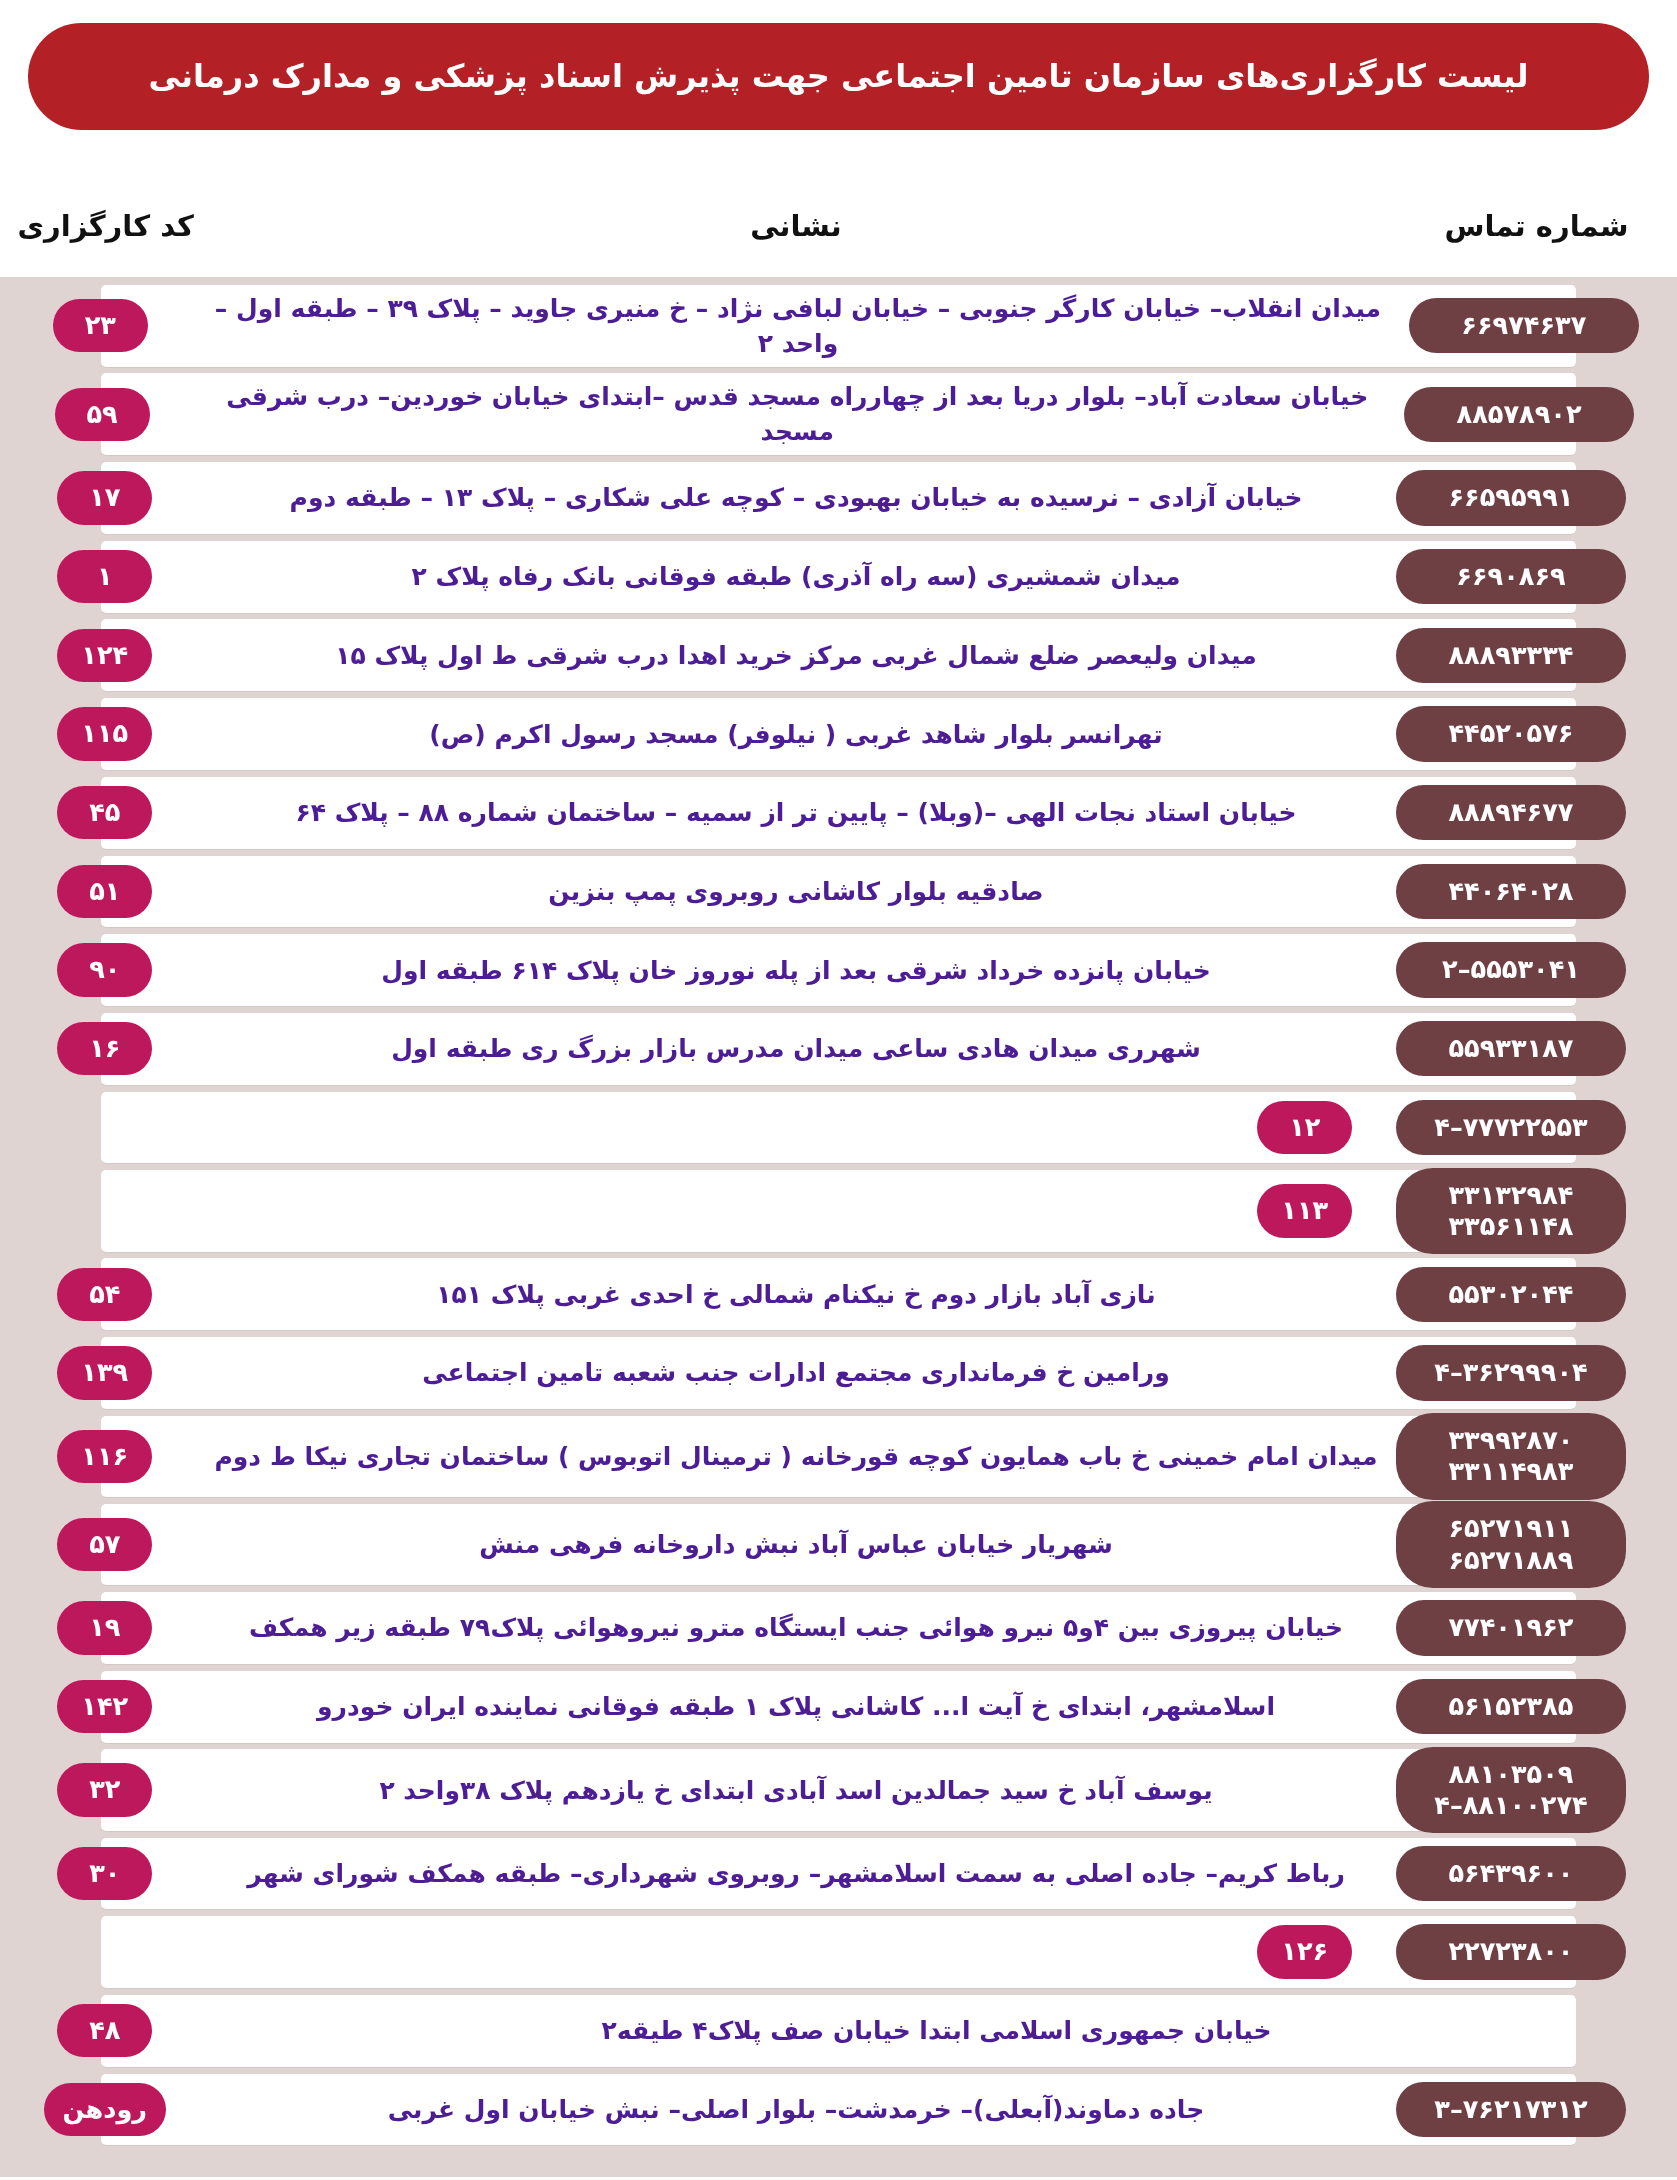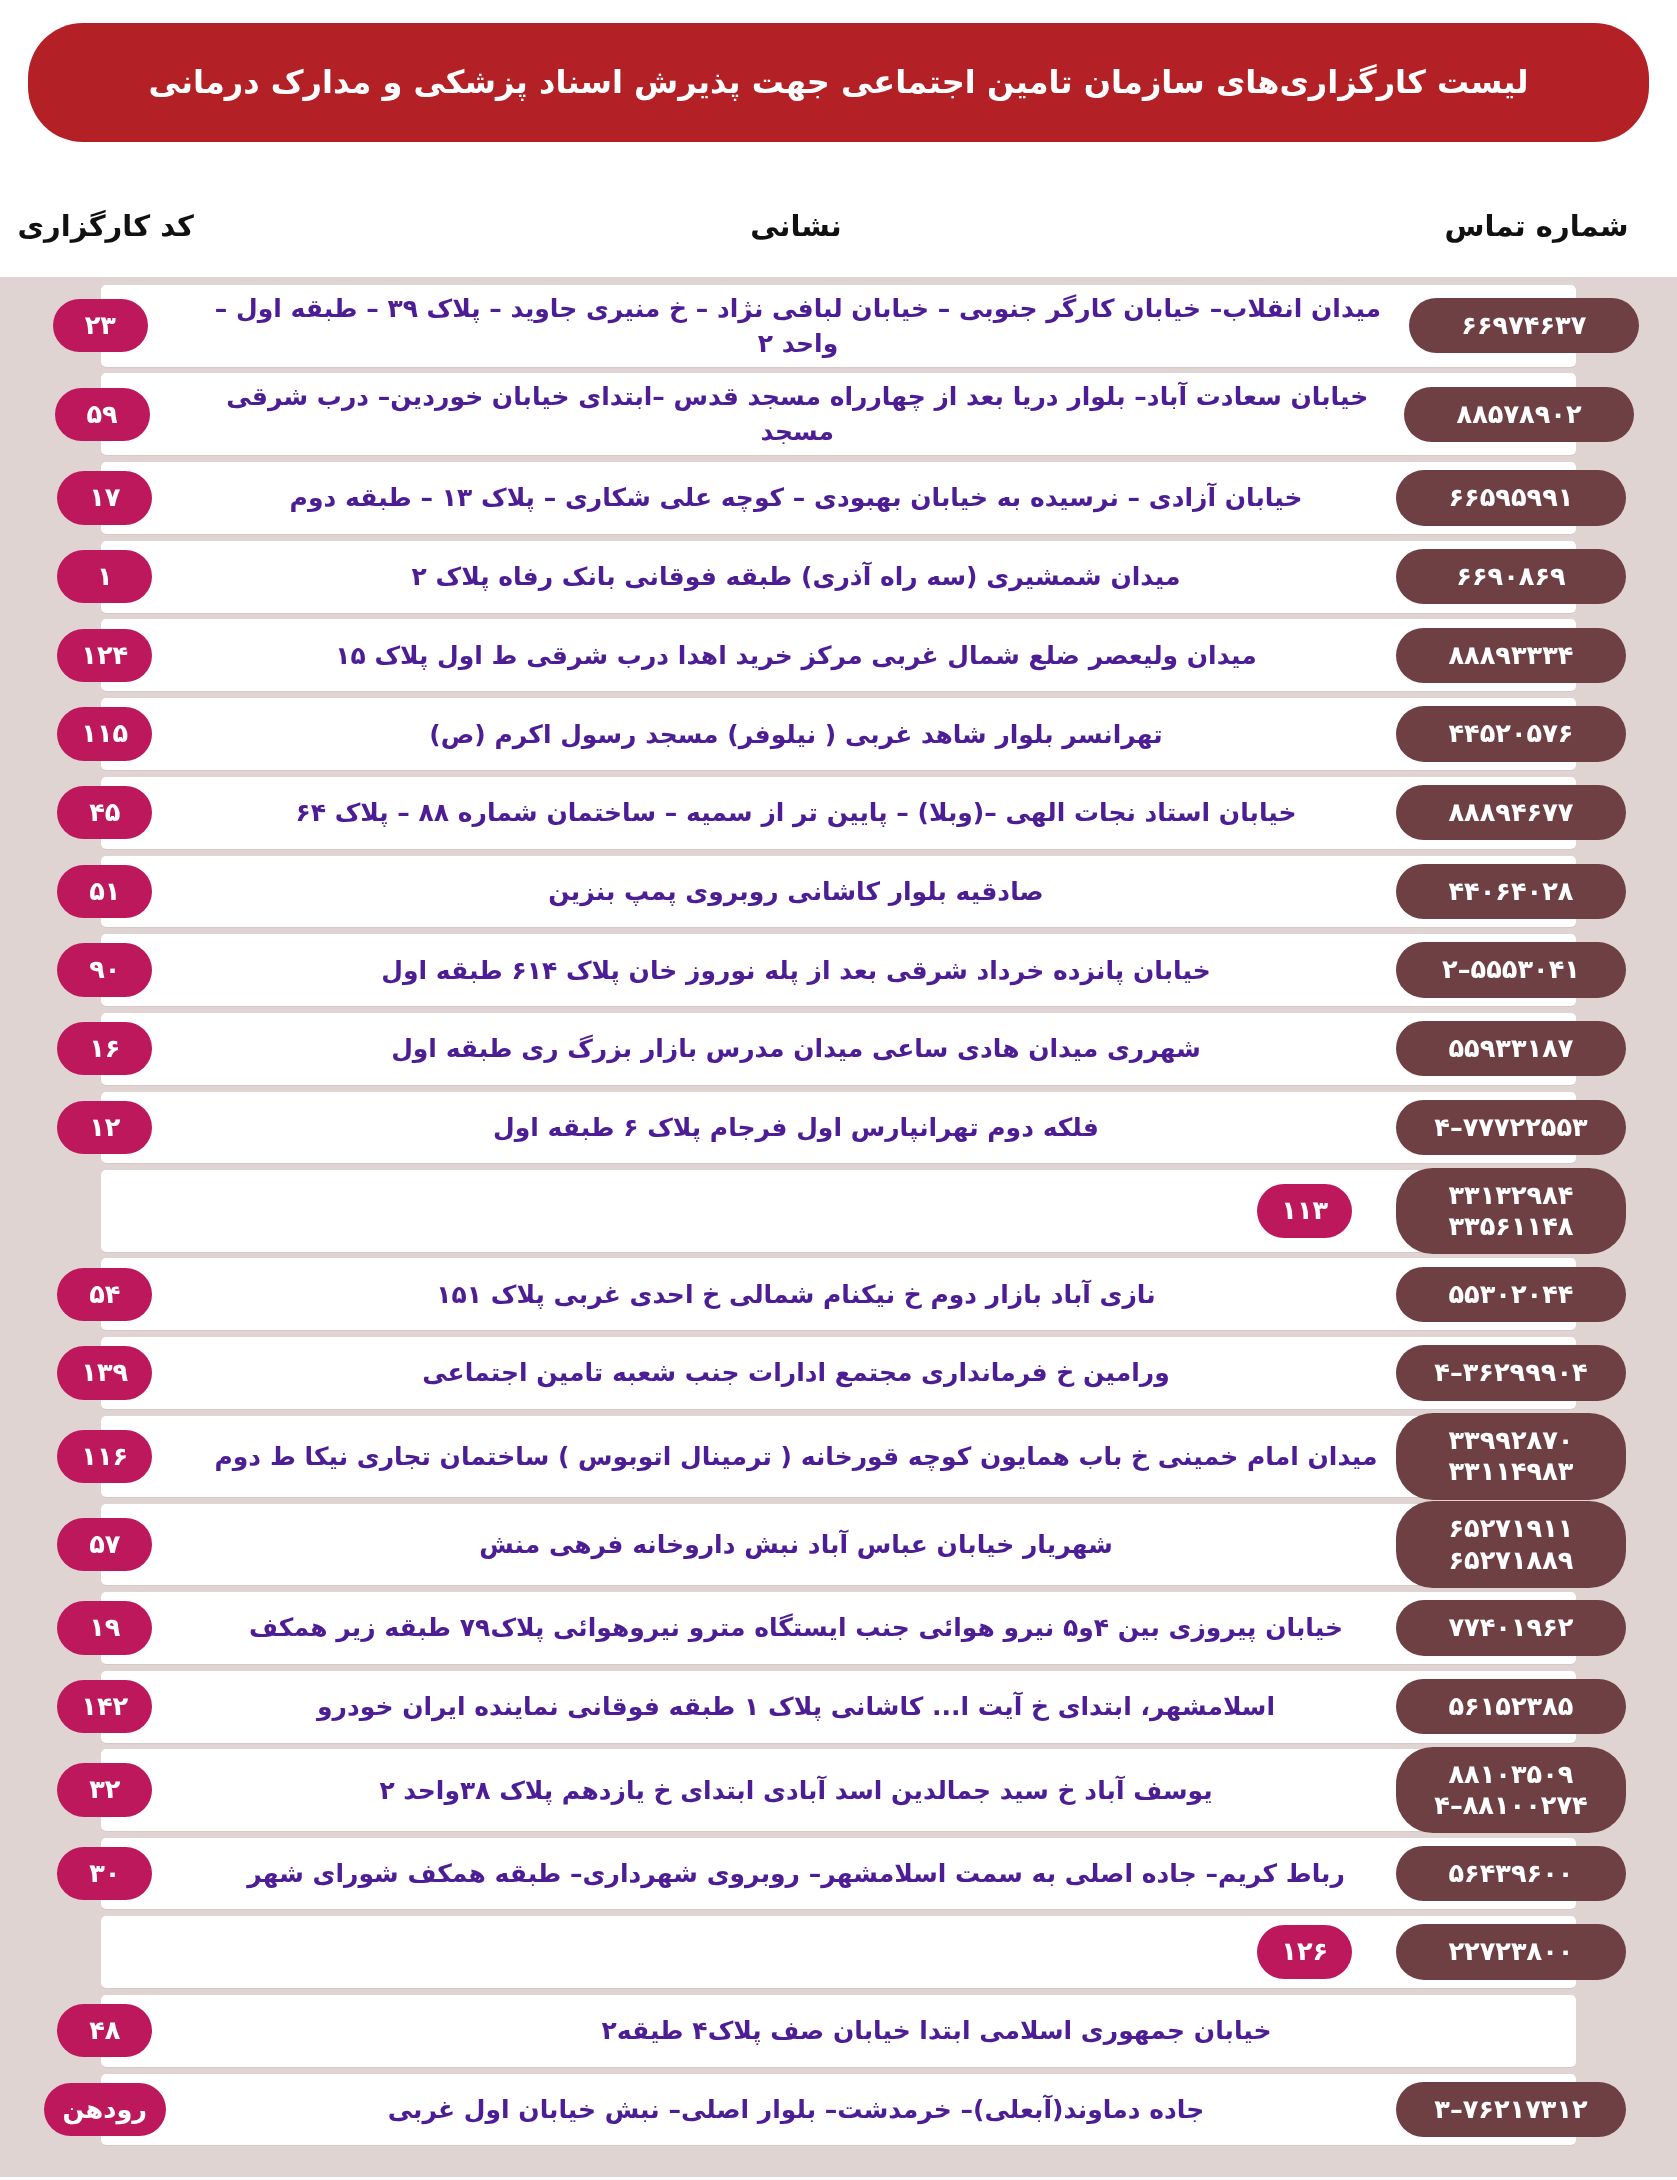--- a/index.html
+++ b/index.html
@@ -19,21 +19,21 @@
     background: #ffffff;
     overflow: hidden;
   }
 
   
   .banner {
     position: absolute;
     top: 23px;
     left: 28px;
     right: 28px;
-    height: 119px;
+    height: 107px;
     background: #B32025;
     border-radius: 55px;
     display: flex;
     align-items: center;
     justify-content: center;
     padding: 0 77px;
   }
   .banner-title {
     color: #ffffff;
     font-size: 32px;
@@ -296,23 +296,20 @@
         </div>
         <div class="cell-code">
           <div class="code-pill">۱۶</div>
         </div>
       </div>
       <div class="row">
         <div class="row-band"></div>
         <div class="cell-phone">
           <div class="phone-pill">۷۷۷۲۲۵۵۳–۴</div>
         </div>
-        <div class="cell-address">
-          <div class="address-text">فلکه دوم تهرانپارس اول فرجام پلاک ۶ طبقه اول</div>
-        </div>
         <div class="cell-code">
           <div class="code-pill">۱۲</div>
         </div>
       </div>
       <div class="row">
         <div class="row-band"></div>
         <div class="cell-phone">
           <div class="phone-pill">۳۳۱۳۲۹۸۴
 ۳۳۵۶۱۱۴۸</div>
         </div>

